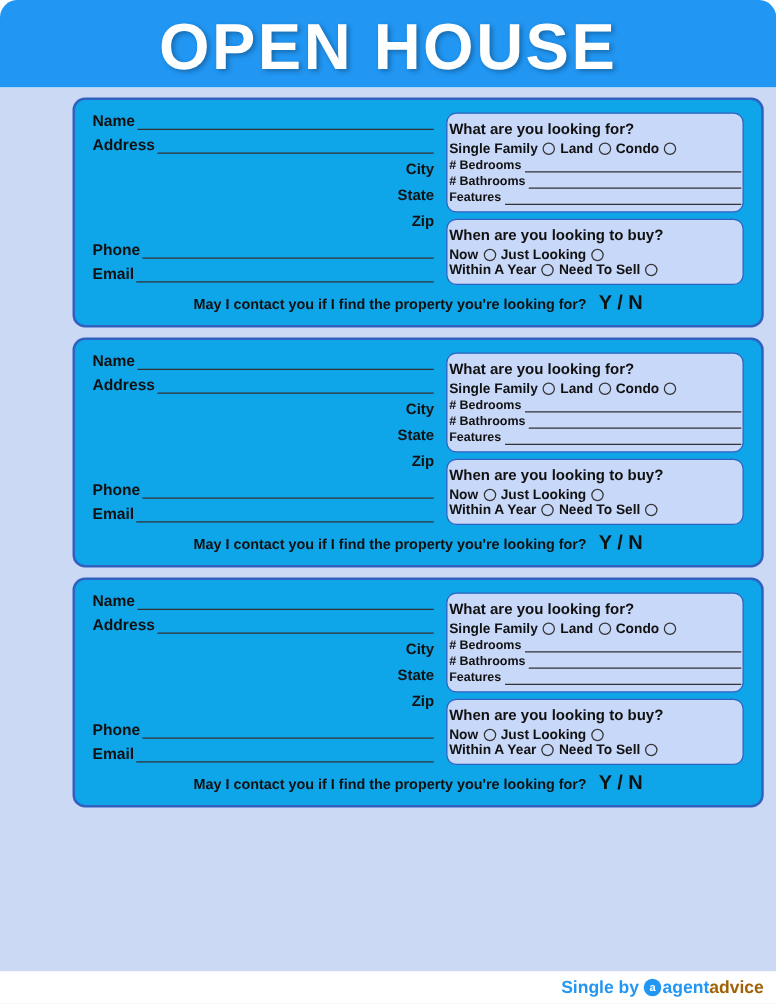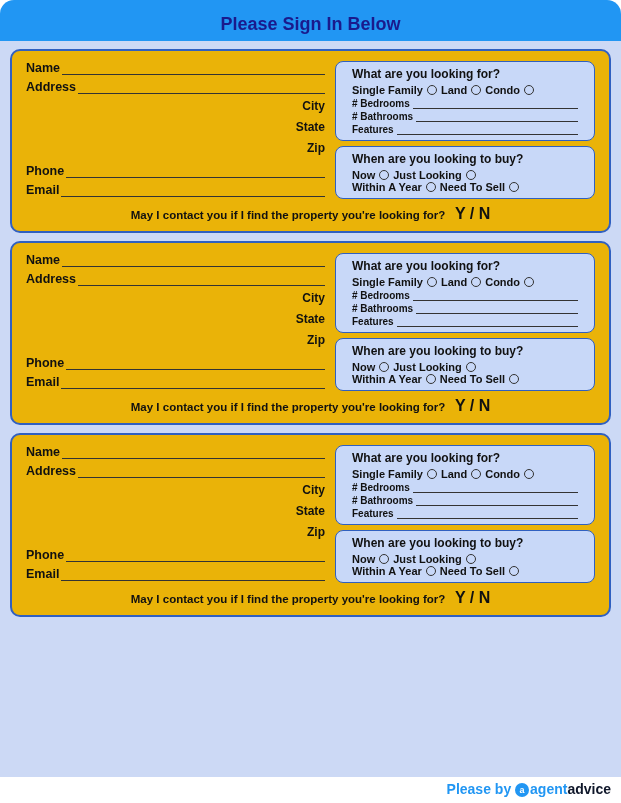--- a/index.html
+++ b/index.html
@@ -36,27 +36,28 @@
     }
 
     .page-bg {
       width: 100%;
       background: #ccd9f5;
       padding: 8px 10px 10px;
       flex: 1;
     }
 
     .form-card {
-      background: #eab308;
+      background: #0ea5e9;
       border: 2px solid #3060c0;
       border-radius: 10px;
       padding: 10px 14px 8px;
       margin-bottom: 8px;
       display: flex;
       flex-direction: column;
+      margin-left: 48px;
     }
 
     .form-card-inner {
       display: flex;
       flex-direction: row;
       gap: 10px;
     }
 
     .left-col {
       flex: 1.15;
@@ -113,21 +114,21 @@
       border-bottom: 1.5px solid #333;
       background: transparent;
       height: 14px;
     }
 
     
     .right-box {
       background: #c8d8f8;
       border: 1.5px solid #3060c0;
       border-radius: 8px;
-      padding: 5px 16px 5px;
+      padding: 5px 1px 5px;
       font-size: 11.5px;
       color: #111;
     }
 
     .right-box-title {
       font-weight: 700;
       font-size: 12px;
       margin-bottom: 3px;
     }
 
@@ -190,21 +191,21 @@
     }
 
     .footer-created {
       color: #2196F3;
     }
     .footer-agent {
       color: #2196F3;
       margin-top: 33px;
     }
     .footer-advice {
-      color: #0f172a;
+      color: #a16207;
     }
 
     .logo-circle {
       display: inline-block;
       width: 14px;
       height: 14px;
       border-radius: 50%;
       background: #2196F3;
       color: #fff;
       font-size: 9px;
@@ -212,21 +213,21 @@
       text-align: center;
       line-height: 14px;
       vertical-align: middle;
       margin-right: 1px;
     }
   </style>
 </head>
 <body>
 
 <div class="header">
-  <div class="header-subtitle">Please Sign In Below</div>
+  <div class="header-title">OPEN HOUSE</div>
 </div>
 
 <div class="page-bg">
 
   <div class="form-card">
     <div class="form-card-inner">
       <div class="left-col">
         <div class="field-row">
           <span>Name</span>
           <div class="field-line"></div>
@@ -445,16 +446,16 @@
     </div>
     <div class="contact-row">
       <span>May I contact you if I find the property you're looking for?</span>
       &nbsp;&nbsp;<span class="yn">Y / N</span>
     </div>
   </div>
 
 </div>
 
 <div class="footer-brand">
-  <span class="footer-created">Please by</span>
+  <span class="footer-created">Single by</span>
   <span> </span>
   <span class="logo-circle">a</span><span class="footer-agent">agent</span><span class="footer-advice">advice</span>
 </div>
 
 </body></html>

